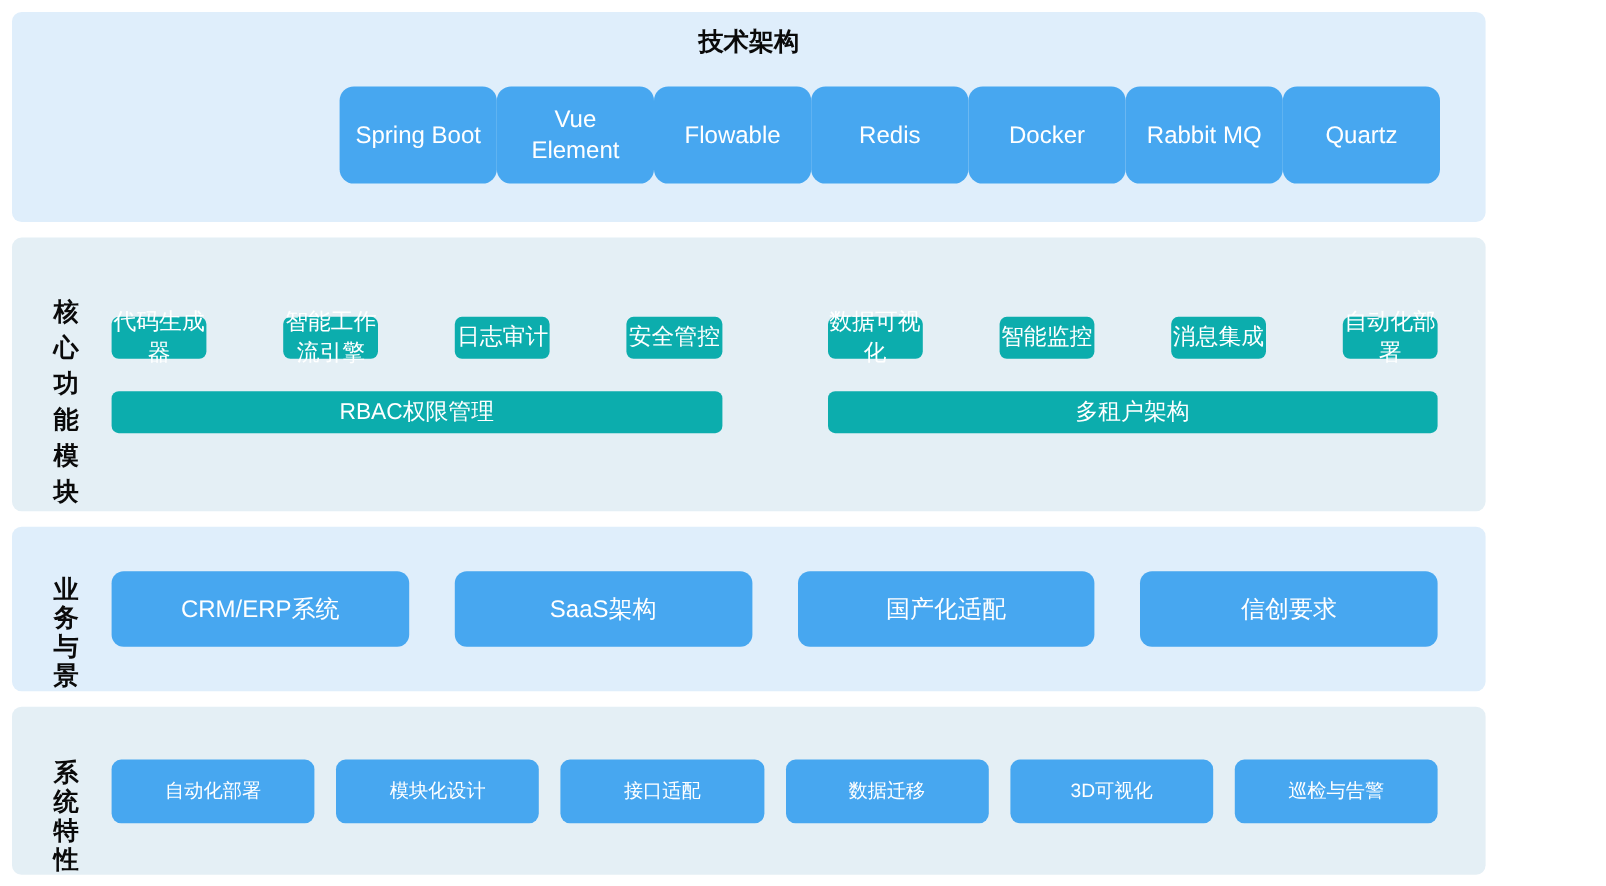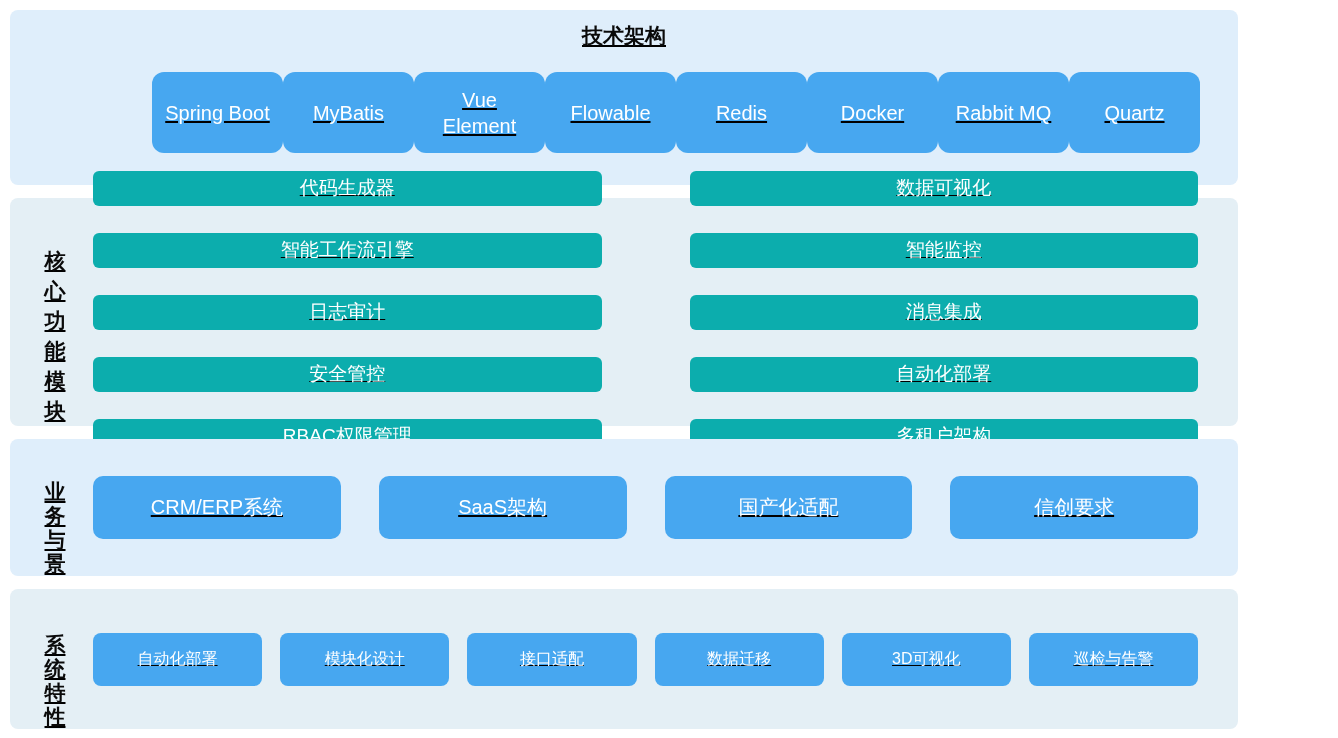--- a/index.html
+++ b/index.html
@@ -6,21 +6,21 @@
     --blue:#47a7f0;
     --teal:#0cadad;
     --bg-blue:#dfeefb;
     --bg-teal:#e4eff5;
     --btn-text:#ffffff;
     --title-color:#0a0a0a;
   }
   *{box-sizing:border-box;margin:0;padding:0;}
   html,body{width:1338px;height:738px;background:#ffffff;overflow:hidden;}
   body{font-family:"Liberation Sans","DejaVu Sans",sans-serif;}
-  .page{width:1248px;height:738px;padding:10px 10px 7px 10px;display:flex;flex-direction:column;gap:13px;text-decoration:underline;}
+  .page{width:1248px;height:738px;padding:10px 10px 7px 10px;display:flex;flex-direction:column;gap:13px;}
 
   .section{border-radius:8px;width:100%;}
   .bg-blue{background:var(--bg-blue);}
   .bg-teal{background:var(--bg-teal);}
 
   
   .sec-tech{height:175px;padding:12px 38px 0 38px;}
   .sec-tech .title{text-align:center;font-size:21px;font-weight:bold;color:var(--title-color);height:28px;line-height:28px;}
   .tech-row{margin-top:22px;display:flex;justify-content:flex-end;}
   .tech-btn{
@@ -36,21 +36,21 @@
     width:30px;margin-right:23px;flex:0 0 auto;
     display:flex;align-items:flex-end;justify-content:center;
     font-size:21px;font-weight:bold;color:var(--title-color);
     word-break:break-all;text-align:center;
   }
   .vlabel span{display:block;width:24px;}
 
   
   .sec-core{height:228px;}
   .core-content{flex:1;display:flex;gap:88px;align-items:center;}
-  .core-half{flex:1;display:grid;grid-template-columns:1fr;column-gap:64px;row-gap:27px;}
+  .core-half{flex:1;display:grid;grid-template-columns:1fr 1fr 1fr 1fr;column-gap:64px;row-gap:27px;}
   .core-btn{
     height:35px;border-radius:6px;background:var(--teal);
     color:var(--btn-text);font-size:19px;
     display:flex;align-items:center;justify-content:center;text-align:center;
   }
   .core-btn.wide{grid-column:1 / -1;}
   .vlabel-core span{line-height:30px;}
   .vlabel-sm span{line-height:24px;}
 
   
@@ -73,21 +73,20 @@
 </style>
 </head>
 <body>
 
 <div class="page">
 
   <div class="section bg-blue sec-tech">
     <div class="title">技术架构</div>
     <div class="tech-row">
       <div class="tech-btn">Spring Boot</div>
-      <div class="tech-btn">MyBatis</div>
       <div class="tech-btn">Vue Element</div>
       <div class="tech-btn">Flowable</div>
       <div class="tech-btn">Redis</div>
       <div class="tech-btn">Docker</div>
       <div class="tech-btn">Rabbit MQ</div>
       <div class="tech-btn">Quartz</div>
     </div>
   </div>
 
   <div class="section bg-teal sec-core labeled">

